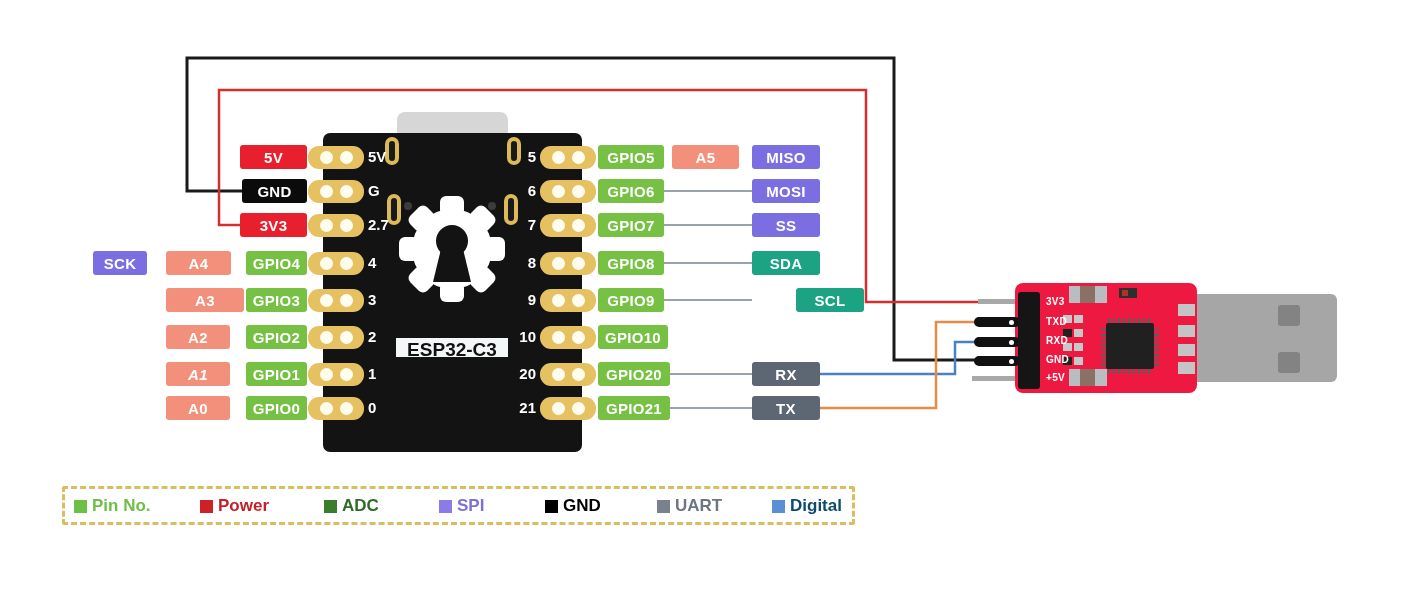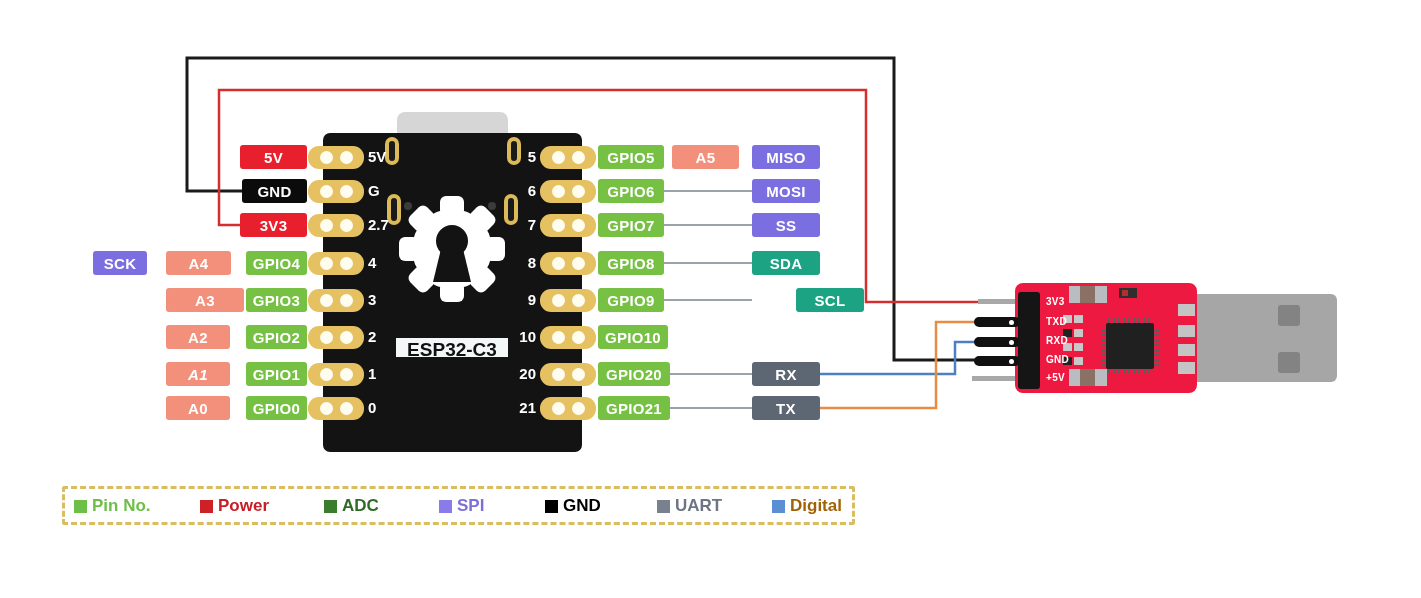--- a/index.html
+++ b/index.html
@@ -46,21 +46,21 @@
   .legend-box{left:62px;top:486px;width:793px;height:39px;box-sizing:border-box;border:3px dashed #d9bd5e;border-radius:2px;background:#fff;z-index:2;}
   .lg-item{position:absolute;top:496px;display:flex;align-items:center;gap:5px;z-index:3;}
   .lg-sq{width:13px;height:13px;}
   .lg-label{font-weight:bold;font-size:17px;line-height:20px;}
   .c-green{color:#6cbf47;} .bg-green{background:#6cbf47;}
   .c-red{color:#c52028;} .bg-red{background:#cc2127;}
   .c-dgreen{color:#2f6b26;} .bg-dgreen{background:#3a7d2c;}
   .c-purple{color:#7d6fd8;} .bg-purple{background:#8a7ce8;}
   .c-black{color:#000;} .bg-black{background:#000;}
   .c-gray{color:#6d7585;} .bg-gray{background:#79818f;}
-  .c-blue{color:#a16207;} .bg-blue{background:#5b8fd4;}
+  .c-blue{color:#0c4a6e;} .bg-blue{background:#5b8fd4;}
 </style>
 </head>
 <body>
 
 <div class="canvas">
 
   <svg class="wires" width="1421" height="598">
     <polyline points="242,191 187,191 187,58 894,58 894,360 976,360" fill="none" stroke="#1a1a1a" stroke-width="3"></polyline>
     <polyline points="240,225 219,225 219,90 866,90 866,302 982,302" fill="none" stroke="#d32f2f" stroke-width="2.5"></polyline>
     <polyline points="818,374 955,374 955,342 976,342" fill="none" stroke="#4d7fc4" stroke-width="2.5"></polyline>

